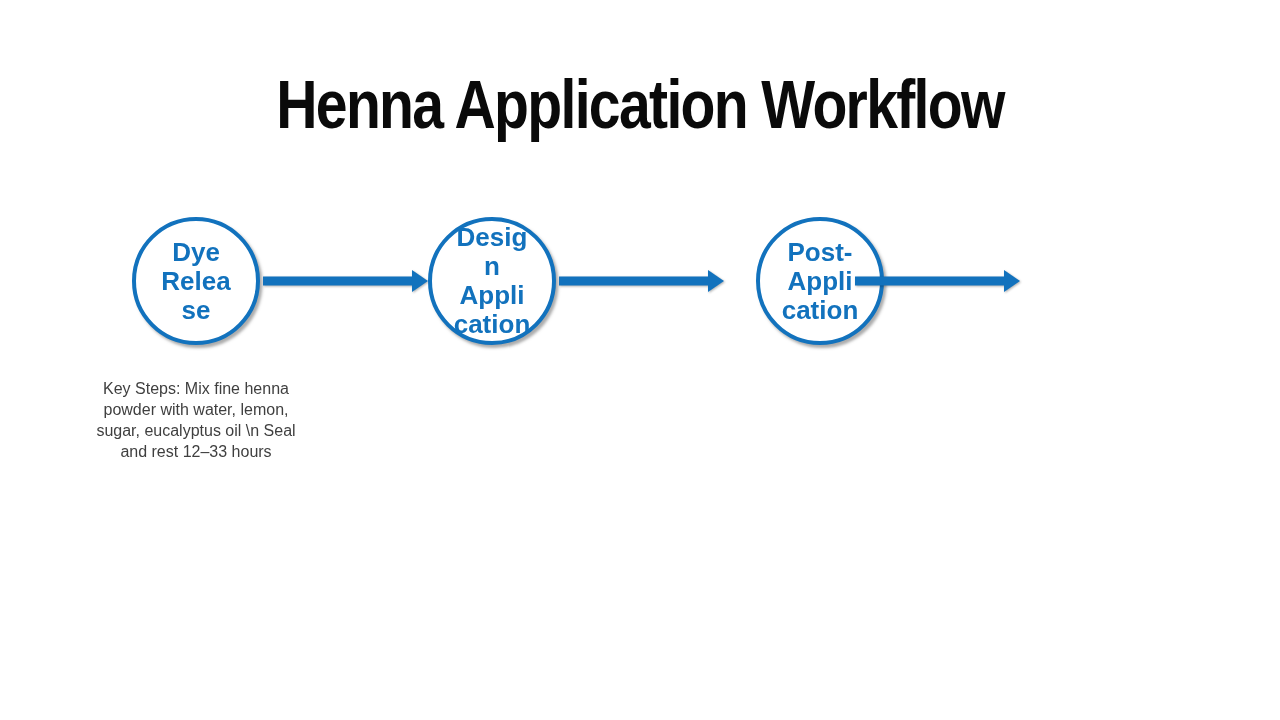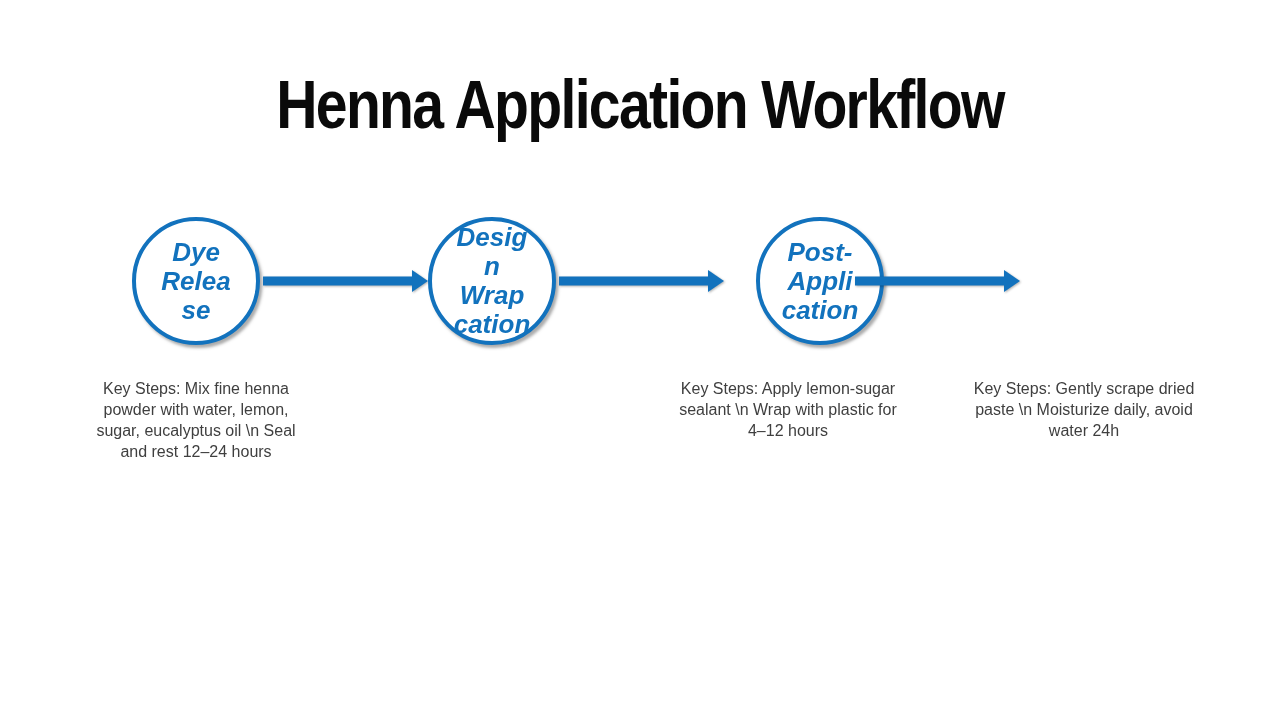--- a/index.html
+++ b/index.html
@@ -31,21 +31,20 @@
   .circle{
     position:absolute;
     top:205px;
     width:128px;height:128px;
     box-sizing:border-box;
     border:4.5px solid var(--accent);
     border-radius:50%;
     background:#ffffff;
     display:flex;align-items:center;justify-content:center;
     box-shadow:2.5px 3px 3px rgba(90,90,90,0.5);
-    font-style:italic;
   }
   .circle-label{
     font-weight:bold;
     font-size:26px;line-height:29px;
     color:var(--accent);
     text-align:center;
     white-space:pre-line;
     width:110px;
   }
   .arrow{
@@ -78,21 +77,21 @@
   </div>
 
   <svg class="arrow" style="left:262px" width="166" height="28" viewBox="0 0 166 28" aria-hidden="true">
     <rect x="1" y="9.5" width="149" height="9"></rect>
     <polygon points="150,3 150,25 166,14"></polygon>
   </svg>
 
   <div class="circle" style="left:428px">
     <span class="circle-label">Desig
 n
-Wrap
+Appli
 cation</span>
   </div>
 
   <svg class="arrow" style="left:558px" width="166" height="28" viewBox="0 0 166 28" aria-hidden="true">
     <rect x="1" y="9.5" width="149" height="9"></rect>
     <polygon points="150,3 150,25 166,14"></polygon>
   </svg>
 
   <div class="circle" style="left:756px">
     <span class="circle-label">Post-
@@ -102,21 +101,15 @@
 
   <svg class="arrow" style="left:854px" width="166" height="28" viewBox="0 0 166 28" aria-hidden="true">
     <rect x="1" y="9.5" width="149" height="9"></rect>
     <polygon points="150,3 150,25 166,14"></polygon>
   </svg>
 
 
   <p class="keysteps" style="left:66px">Key Steps: Mix fine henna
 powder with water, lemon,
 sugar, eucalyptus oil \n Seal
-and rest 12–24 hours</p>
-  <p class="keysteps" style="left:658px">Key Steps: Apply lemon-sugar
-sealant \n Wrap with plastic for
-4–12 hours</p>
-  <p class="keysteps" style="left:954px">Key Steps: Gently scrape dried
-paste \n Moisturize daily, avoid
-water 24h</p>
+and rest 12–33 hours</p>
 
 </div>
 
 </body></html>

